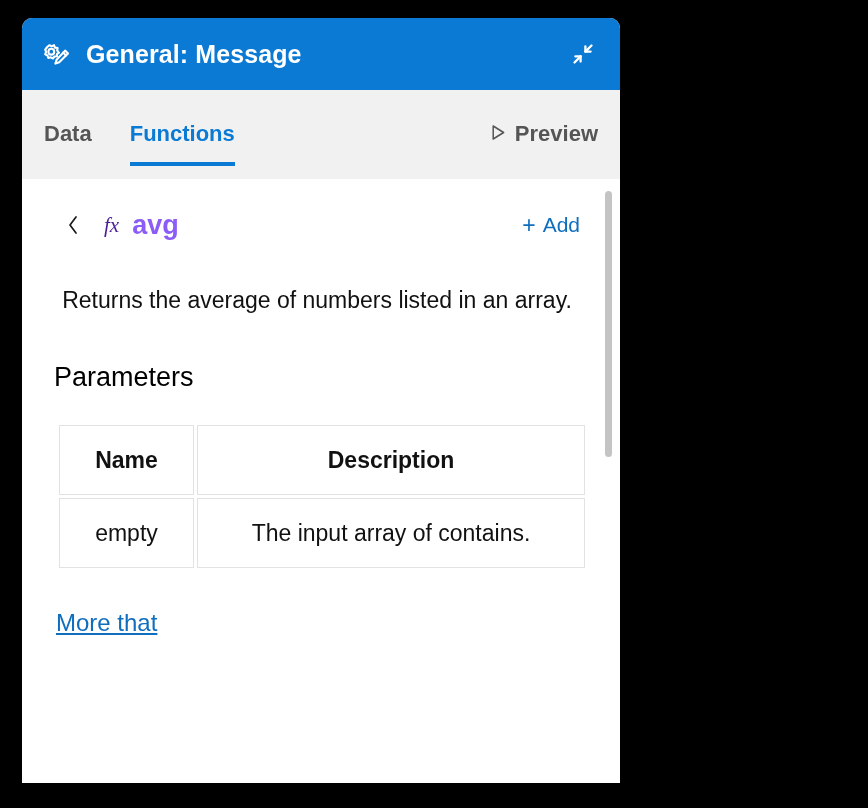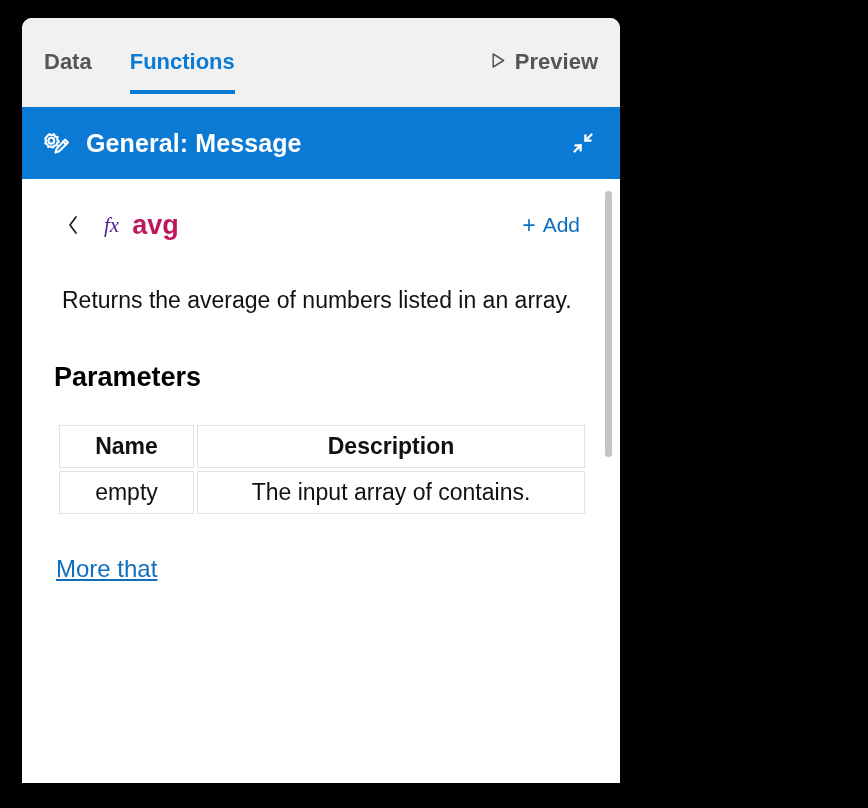--- a/index.html
+++ b/index.html
@@ -166,21 +166,21 @@
     font-style: italic;
     font-size: 21px;
     color: #4c1d95;
     line-height: 1;
   }
   #fn-name {
     flex: 0 0 auto;
     margin-left: 13px;
     font-size: 27px;
     font-weight: bold;
-    color: #be185d;
+    color: #8b5cf6;
   }
   #fn-header .spacer { flex: 1 1 auto; }
   #add-btn {
     flex: 0 0 auto;
     display: flex;
     align-items: center;
     gap: 7px;
     color: #106ebe;
     font-size: 21px;
     cursor: pointer;
@@ -189,52 +189,53 @@
   #add-btn .plus {
     font-size: 23px;
     line-height: 1;
   }
 
   
   #description {
     margin-top: 40px;
     padding-left: 14px;
     padding-right: 8px;
+    text-align: center;
   }
   #description p {
     margin: 0;
     font-size: 23px;
     line-height: 31px;
     color: #111111;
   }
   #description p + p {
     margin-top: 45px;
   }
 
   
   #params-title {
     margin-top: 46px;
     padding-left: 6px;
     font-size: 27px;
-    font-weight: bold;
+    font-weight: normal;
     color: #000000;
   }
   #params-table {
     margin-top: 29px;
     margin-left: 8px;
     width: 532px;
     border-collapse: separate;
     border-spacing: 3px;
     table-layout: fixed;
   }
   #params-table td {
     border: 1px solid #e2e2e2;
     text-align: center;
     vertical-align: middle;
-    height: 43px;
+    height: 70px;
     font-size: 23px;
     color: #111111;
     padding: 0 6px;
     box-sizing: border-box;
   }
   #params-table thead td {
     font-weight: bold;
   }
   #params-table col.c-name { width: 135px; }
   #params-table col.c-desc { width: auto; }
@@ -247,34 +248,20 @@
     font-size: 24px;
     color: #106ebe;
     text-decoration: underline;
     cursor: pointer;
   }
 </style>
 </head>
 <body>
 
 <div id="panel">
-
-  <div id="tabbar">
-    <div class="tab">Data</div>
-    <div class="tab active">Functions</div>
-    <div class="spacer"></div>
-    <div id="preview-btn">
-      <span>
-        <svg width="15" height="17" viewBox="0 0 15 17" aria-hidden="true">
-          <path d="M2.2 2.0 L12.6 8.5 L2.2 15.0 Z" fill="none" stroke="#555555" stroke-width="1.5" stroke-linejoin="round"></path>
-        </svg>
-      </span>
-      <span>Preview</span>
-    </div>
-  </div>
 
   <div id="titlebar">
     <span class="title-icon">
       <svg width="32" height="32" viewBox="0 0 32 32" aria-hidden="true">
         <g fill="none" stroke="#ffffff" stroke-width="2.1" stroke-linejoin="round" stroke-linecap="round">
           <path d="M6.2 9.0 L8.6 7.2 L10.6 8.4 L13.0 7.2 L14.0 9.6 L16.6 10.0 L16.2 12.6 L18.0 14.6 L15.9 16.2 L16.0 18.2 L13.4 18.5 L11.9 20.5 L9.7 19.3 L7.3 20.0 L6.5 17.5 L4.2 16.4 L5.1 13.9 L4.2 11.6 Z"></path>
           <circle cx="10.3" cy="13.7" r="2.9"></circle>
           <path d="M24.1 12.6 L27.0 15.5 L18.2 24.3 L14.4 25.6 L15.6 21.7 Z"></path>
           <path d="M22.1 14.6 L25.0 17.5"></path>
         </g>
@@ -288,20 +275,34 @@
           <path d="M10.6 15.4 L5.4 15.4"></path>
           <path d="M10.6 15.4 L10.6 20.6"></path>
           <path d="M21.5 4.5 L15.4 10.6"></path>
           <path d="M15.4 10.6 L20.6 10.6"></path>
           <path d="M15.4 10.6 L15.4 5.4"></path>
         </g>
       </svg>
     </span>
   </div>
 
+  <div id="tabbar">
+    <div class="tab">Data</div>
+    <div class="tab active">Functions</div>
+    <div class="spacer"></div>
+    <div id="preview-btn">
+      <span>
+        <svg width="15" height="17" viewBox="0 0 15 17" aria-hidden="true">
+          <path d="M2.2 2.0 L12.6 8.5 L2.2 15.0 Z" fill="none" stroke="#555555" stroke-width="1.5" stroke-linejoin="round"></path>
+        </svg>
+      </span>
+      <span>Preview</span>
+    </div>
+  </div>
+
   <div id="content">
     <div id="content-inner">
 
       
       <div id="fn-header">
         <span id="back-btn">
           <svg width="12" height="20" viewBox="0 0 12 20" aria-hidden="true">
             <path d="M9 2 L3 10 L9 18" fill="none" stroke="#1a1a1a" stroke-width="1.7" stroke-linecap="round" stroke-linejoin="round"></path>
           </svg>
         </span>

